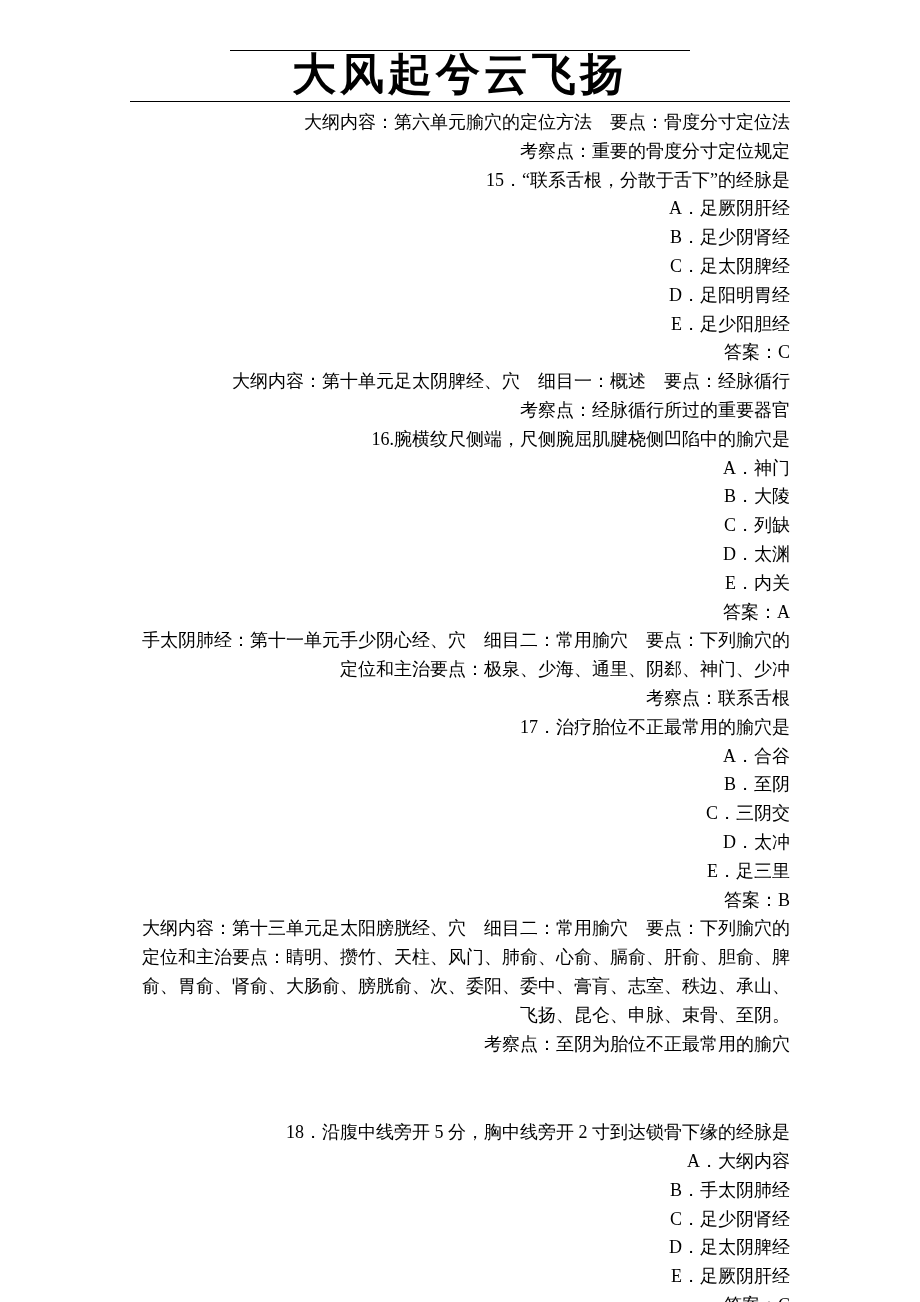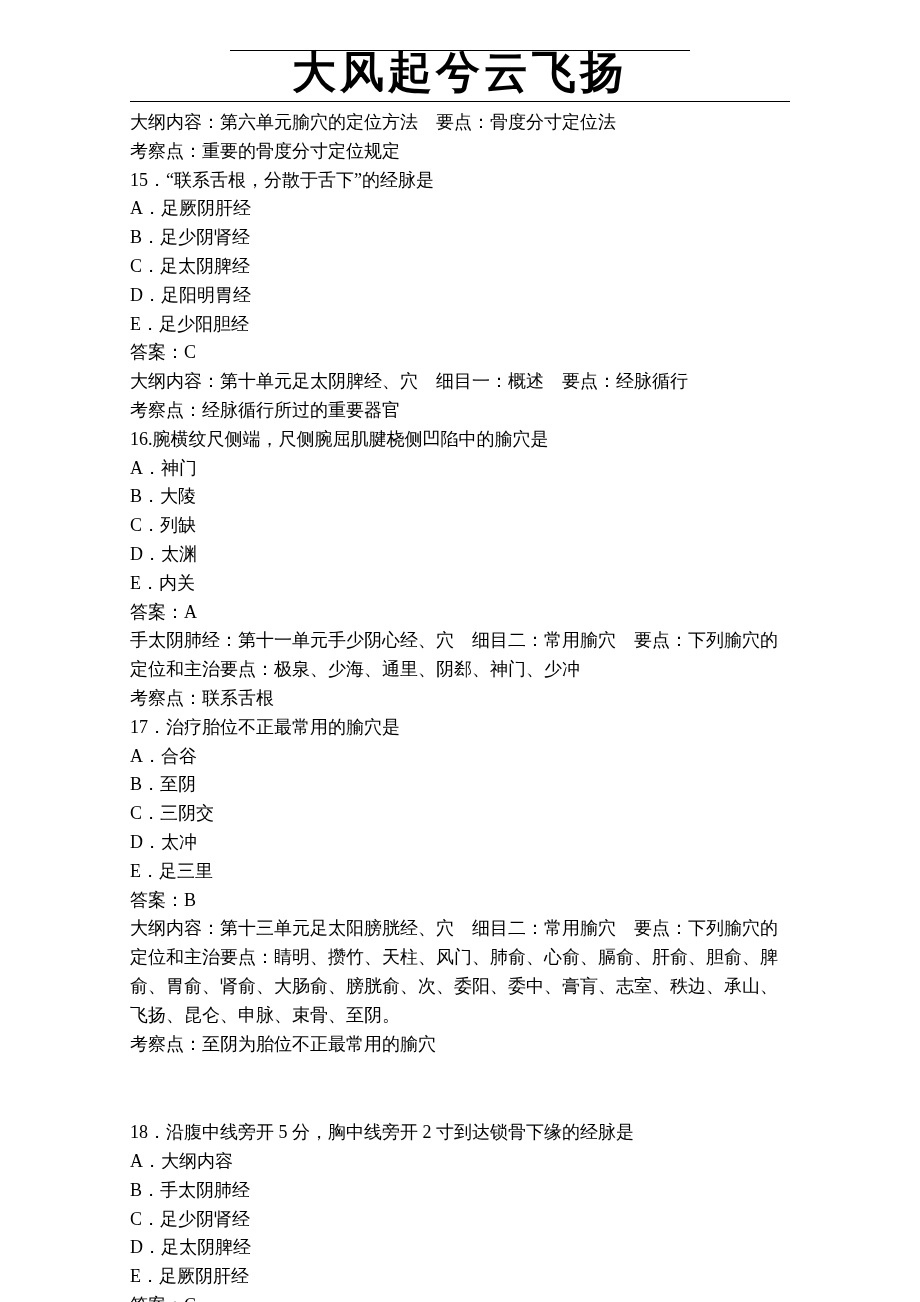--- a/index.html
+++ b/index.html
@@ -11,33 +11,33 @@
     font-size: 18px;
     line-height: 1.6;
     color: #000;
     padding: 50px 130px 60px 130px;
   }
   .header-line-top {
     border-top: 1.5px solid #000;
     margin: 0 100px 2px 100px;
   }
   .calligraphy {
-    font-family: Liberation Mono, monospace;
+    font-family: Liberation Serif, serif;
     font-size: 44px;
     font-weight: bold;
     text-align: center;
     letter-spacing: 4px;
     line-height: 1;
     padding: 0 0 2px 0;
   }
   .header-line-bottom {
     border-top: 1.5px solid #000;
     margin: 2px 0 6px 0;
   }
-  .line { display: block; }
+  .line { display: block; text-align: right; }
   .spacer-lg { height: 60px; }
 </style>
 </head>
 <body>
 
 <div class="header-line-top"></div>
 <div class="calligraphy">大风起兮云飞扬</div>
 <div class="header-line-bottom"></div>
 
 <span class="line">大纲内容：第六单元腧穴的定位方法　要点：骨度分寸定位法</span>

